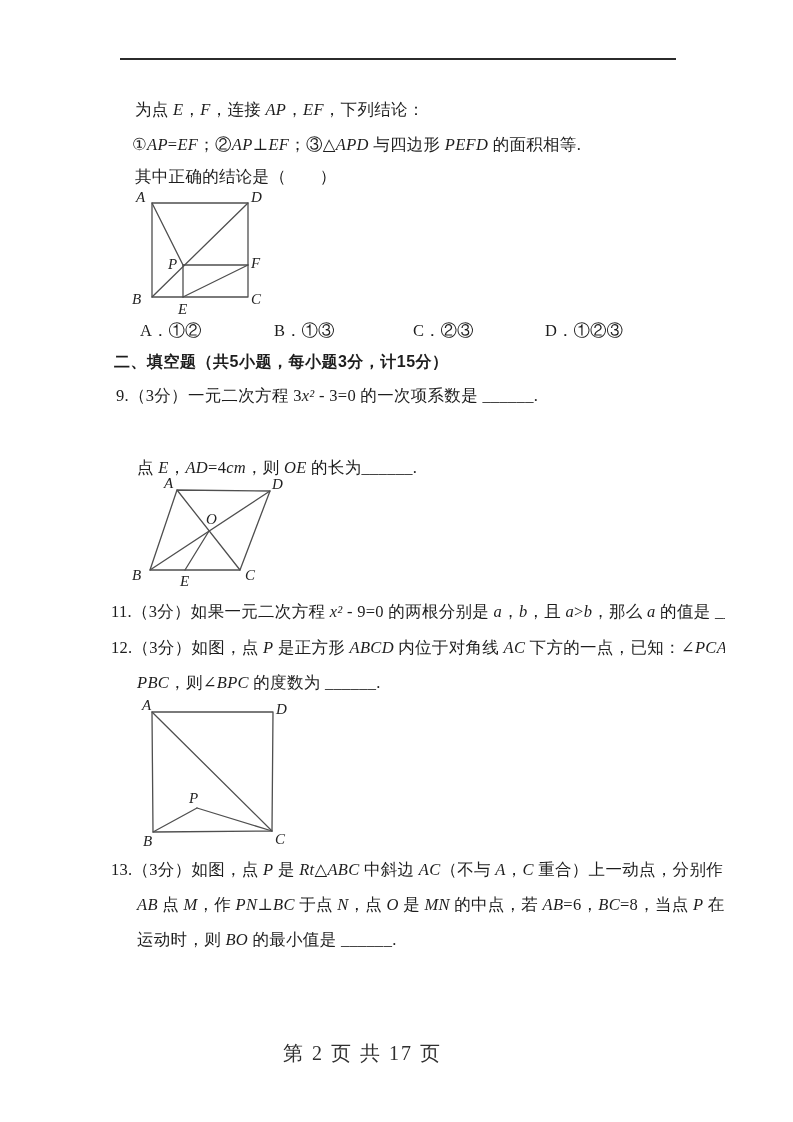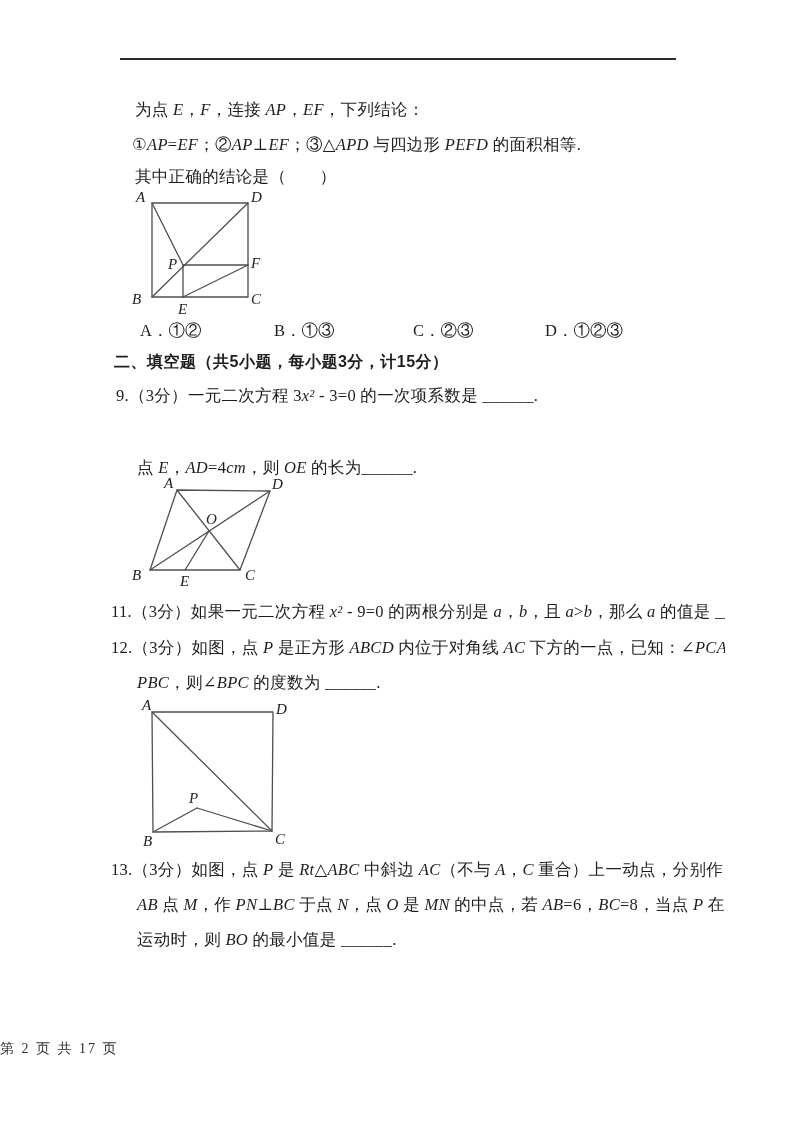--- a/index.html
+++ b/index.html
@@ -42,22 +42,22 @@
   }
   .fig text{
     font-family:"Liberation Serif","DejaVu Serif",serif;
     font-style:italic;
     font-size:15px;
     fill:#222222;
   }
   .footer-page{
     position:absolute;
     left:0;top:1040px;width:100%;
-    text-align:left;
-    font-size:14px;
+    text-align:center;
+    font-size:20px;
     letter-spacing:2px;
     color:#2f2f2f;
   }
   .footer-site{
     position:absolute;
     left:0;top:1063px;width:100%;
     text-align:center;
     font-family:"Liberation Sans","DejaVu Sans",sans-serif;
     font-size:17.5px;
     color:#8f9296;

